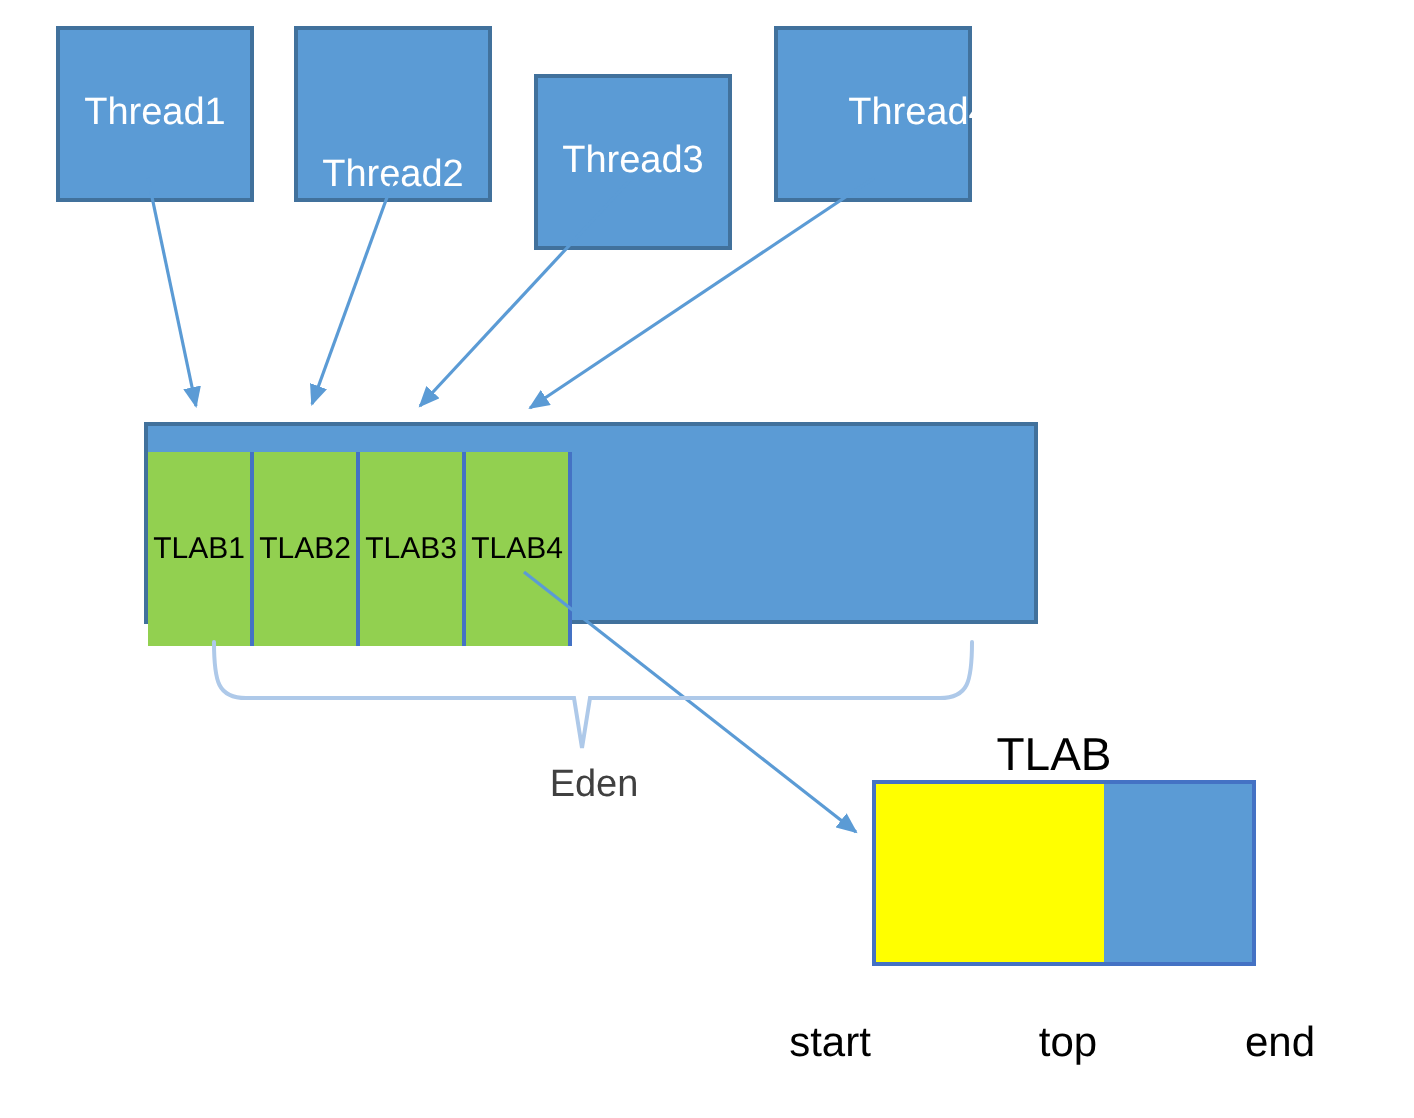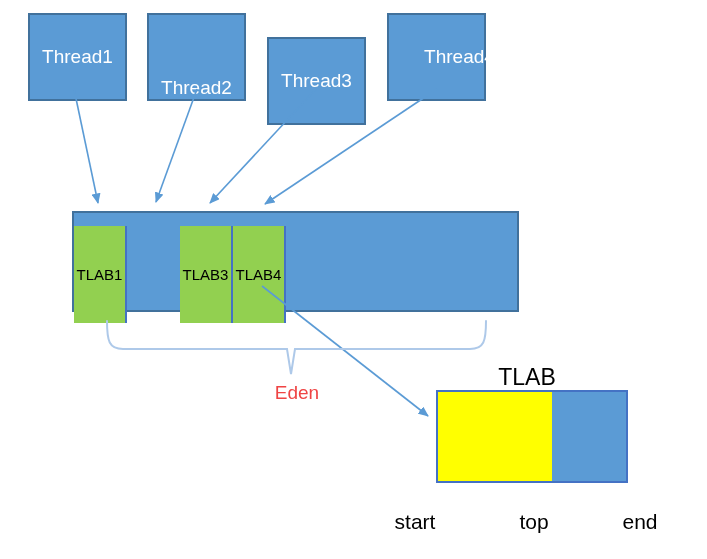--- a/index.html
+++ b/index.html
@@ -58,21 +58,21 @@
     left:0;top:0;
     width:707px;height:559px;
     pointer-events:none;
   }
   .eden-label{
     position:absolute;
     left:297px;
     top:382px;
     transform:translateX(-50%);
     font-size:19px;
-    color:#ef4444;
+    color:#404040;
   }
   .tlab-title{
     position:absolute;
     left:527px;
     top:364px;
     transform:translateX(-50%);
     font-size:23px;
     color:#000000;
   }
   .tlab-detail{
@@ -122,20 +122,23 @@
   </div>
   <div class="thread-box" style="left:387px;padding-left:46px;">
     <span>Thread4</span>
   </div>
 
   <div class="eden-bar"></div>
 
   <div class="tlab-block" style="left:74px;">
     <span>TLAB1</span>
   </div>
+  <div class="tlab-block" style="left:127px;">
+    <span>TLAB2</span>
+  </div>
   <div class="tlab-block" style="left:180px;">
     <span>TLAB3</span>
   </div>
   <div class="tlab-block" style="left:233px;">
     <span>TLAB4</span>
   </div>
 
   <svg class="overlay-svg" viewBox="0 0 707 559" xmlns="http://www.w3.org/2000/svg">
     <defs>
       <marker id="arrowhead" markerWidth="11" markerHeight="9" refX="9.5" refY="4.5" orient="auto" markerUnits="userSpaceOnUse">

